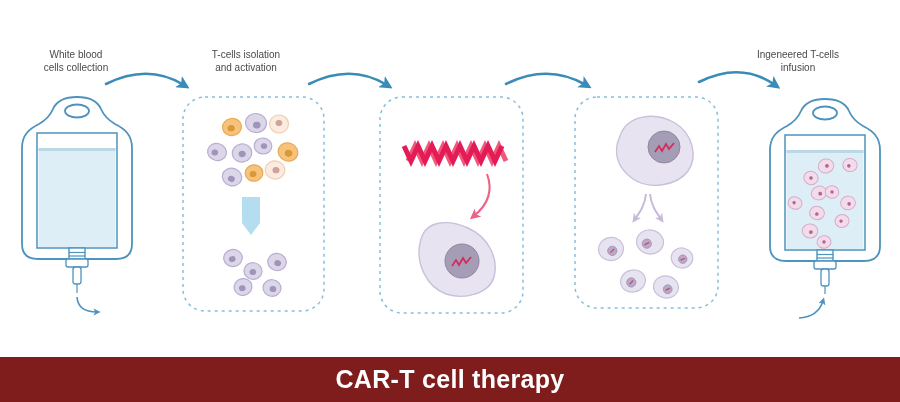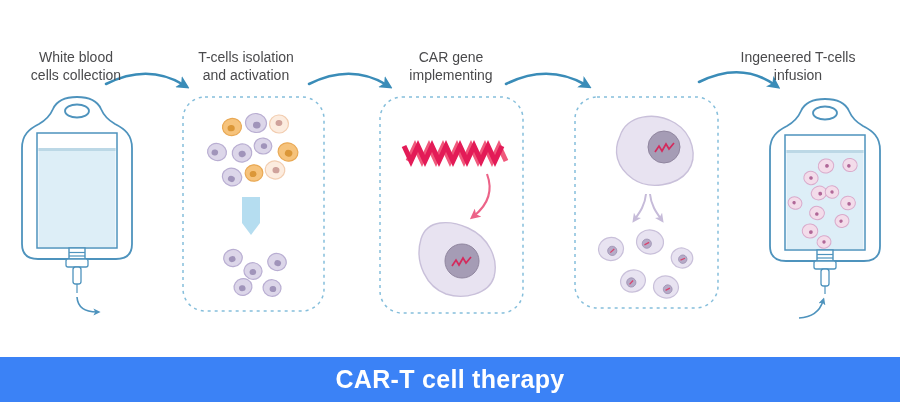--- a/index.html
+++ b/index.html
@@ -3,26 +3,26 @@
 <meta charset="utf-8">
 <style>
   html,body{margin:0;padding:0;background:#ffffff;}
   .canvas{
     position:relative;width:900px;height:402px;background:#ffffff;
     font-family:"Liberation Sans",sans-serif;overflow:hidden;
   }
   .gfx{position:absolute;left:0;top:0;}
   .stage-label{
     position:absolute;top:48px;transform:translateX(-50%);
-    font-size:14px;line-height:1.3;color:#4a4a4c;text-align:center;
+    font-size:10px;line-height:1.3;color:#4a4a4c;text-align:center;
     white-space:pre-line;width:150px;
   }
   .banner{
     position:absolute;left:0;top:357px;width:900px;height:45px;
-    background:#3b82f6;color:#ffffff;display:flex;align-items:center;justify-content:center;
+    background:#7f1d1d;color:#ffffff;display:flex;align-items:center;justify-content:center;
     font-size:25px;font-weight:bold;letter-spacing:0.3px;
   }
 </style>
 </head>
 <body>
 
 <div class="canvas">
 
 <svg class="gfx" width="900" height="402" viewBox="0 0 900 402">
   <defs>
@@ -249,22 +249,20 @@
     <rect x="821" y="269" width="8" height="17" rx="2.5" fill="#ffffff" stroke="#4e93bd" stroke-width="1.3"></rect>
     <line x1="825" y1="286" x2="825" y2="294" stroke="#4e93bd" stroke-width="1.2"></line>
     <path d="M799 318 Q818 317 823 301" fill="none" stroke="#4e93bd" stroke-width="1.6" marker-end="url(#ah-teal-sm)"></path>
   </g>
 </svg>
 
 <div class="stage-label" style="left:76px">White blood
 cells collection</div>
 <div class="stage-label" style="left:246px">T-cells isolation
 and activation</div>
-<div class="stage-label" style="left:451px">CAR gene
-implementing</div>
 <div class="stage-label" style="left:798px">Ingeneered T-cells
 infusion</div>
 
 <div class="banner">
   <span>CAR-T cell therapy</span>
 </div>
 
 </div>
 
 </body></html>

